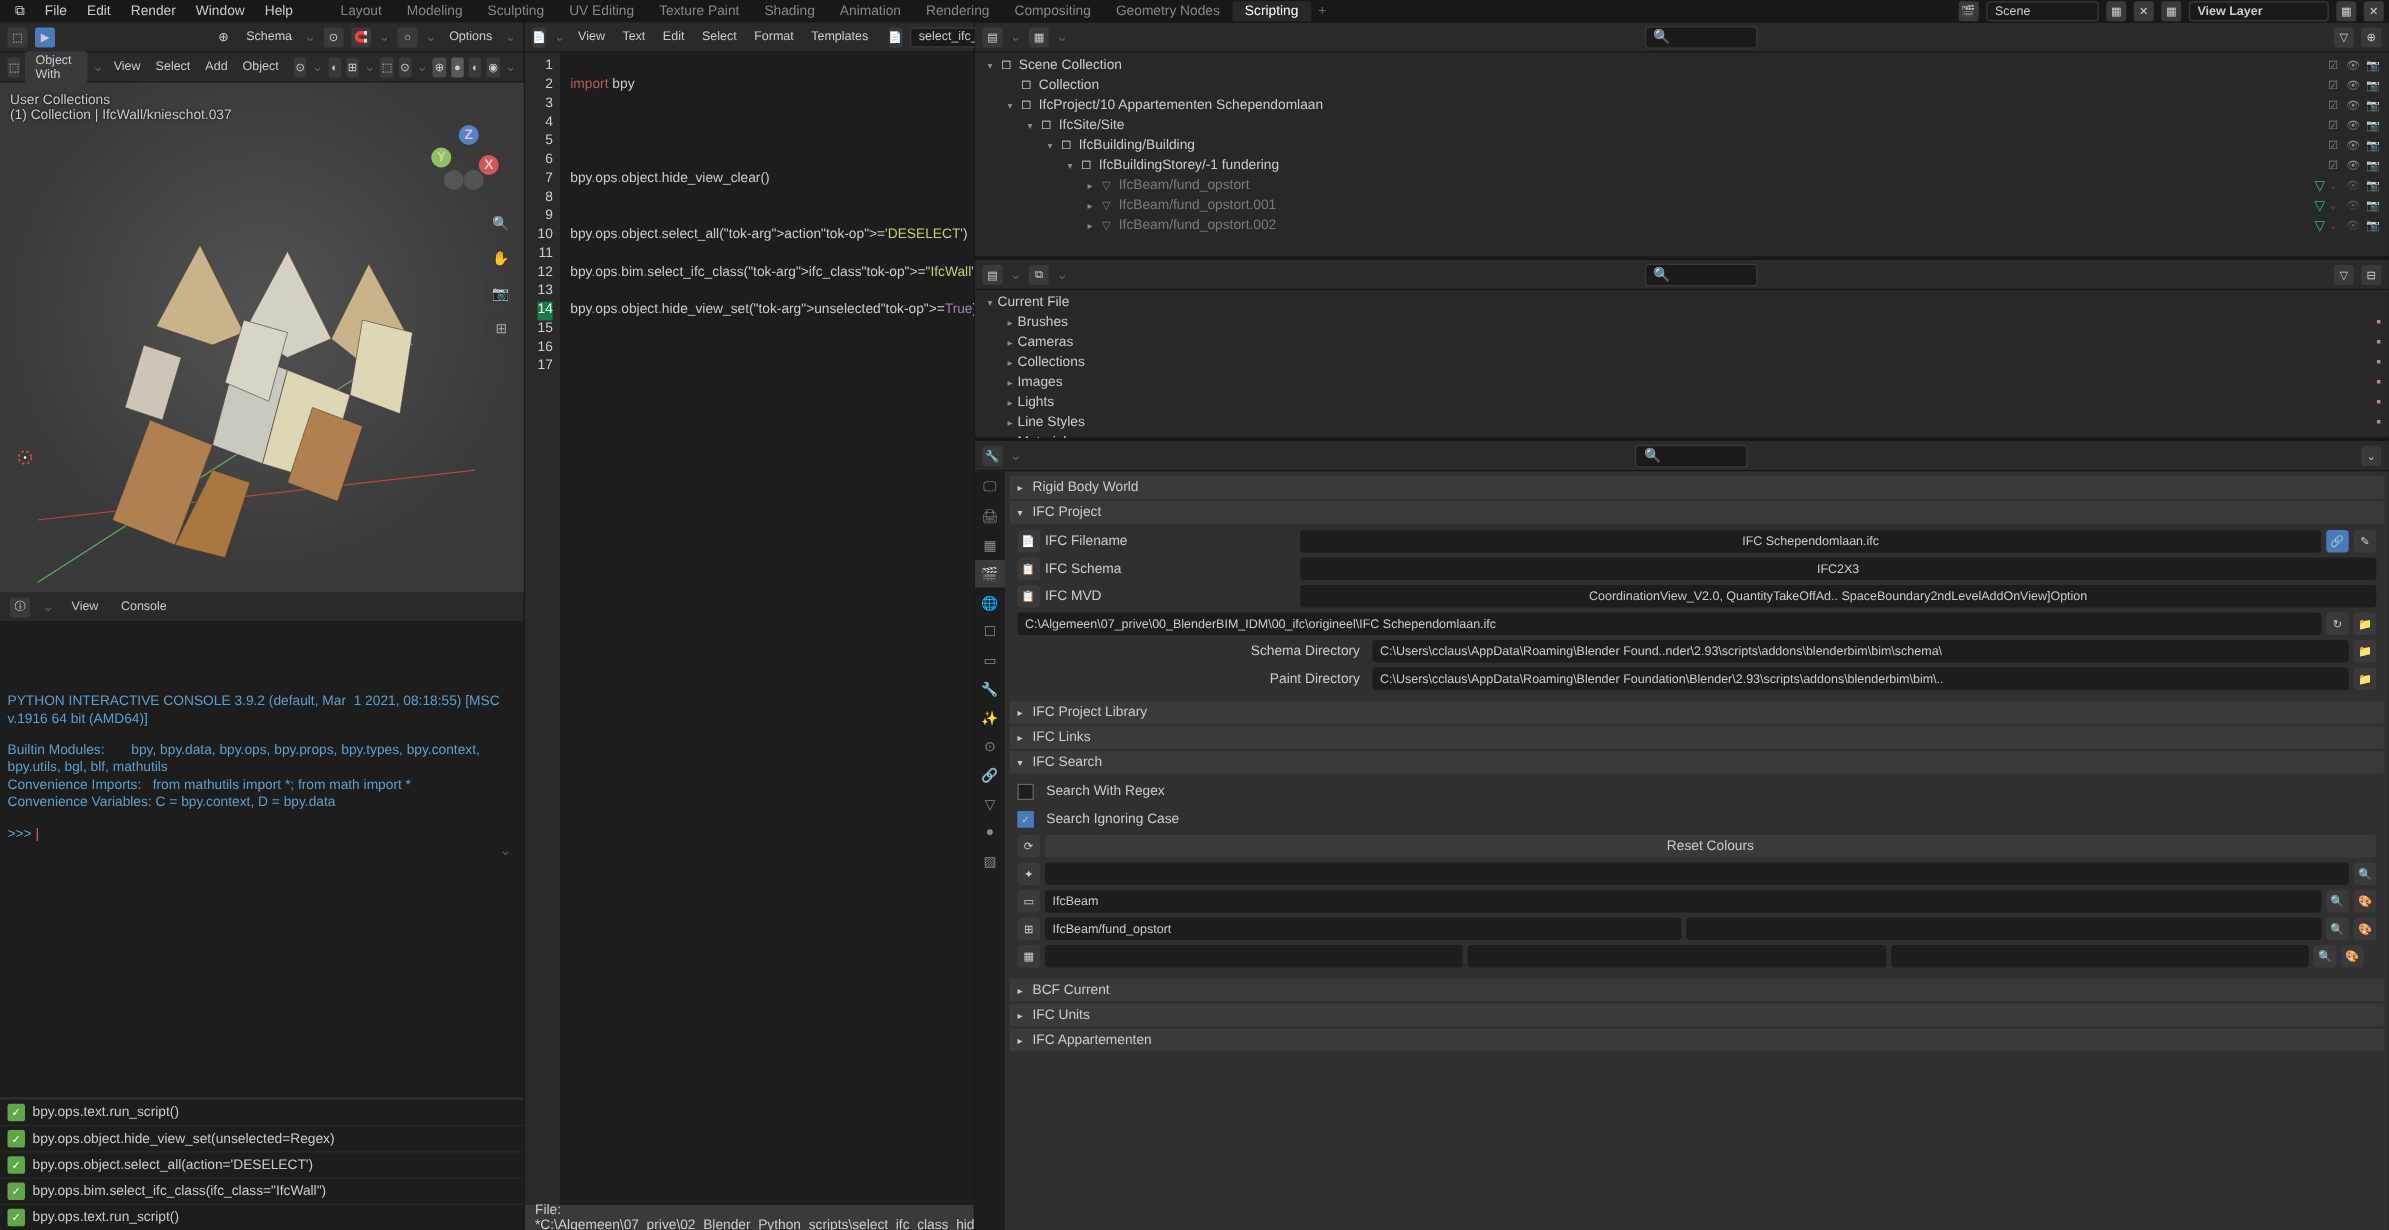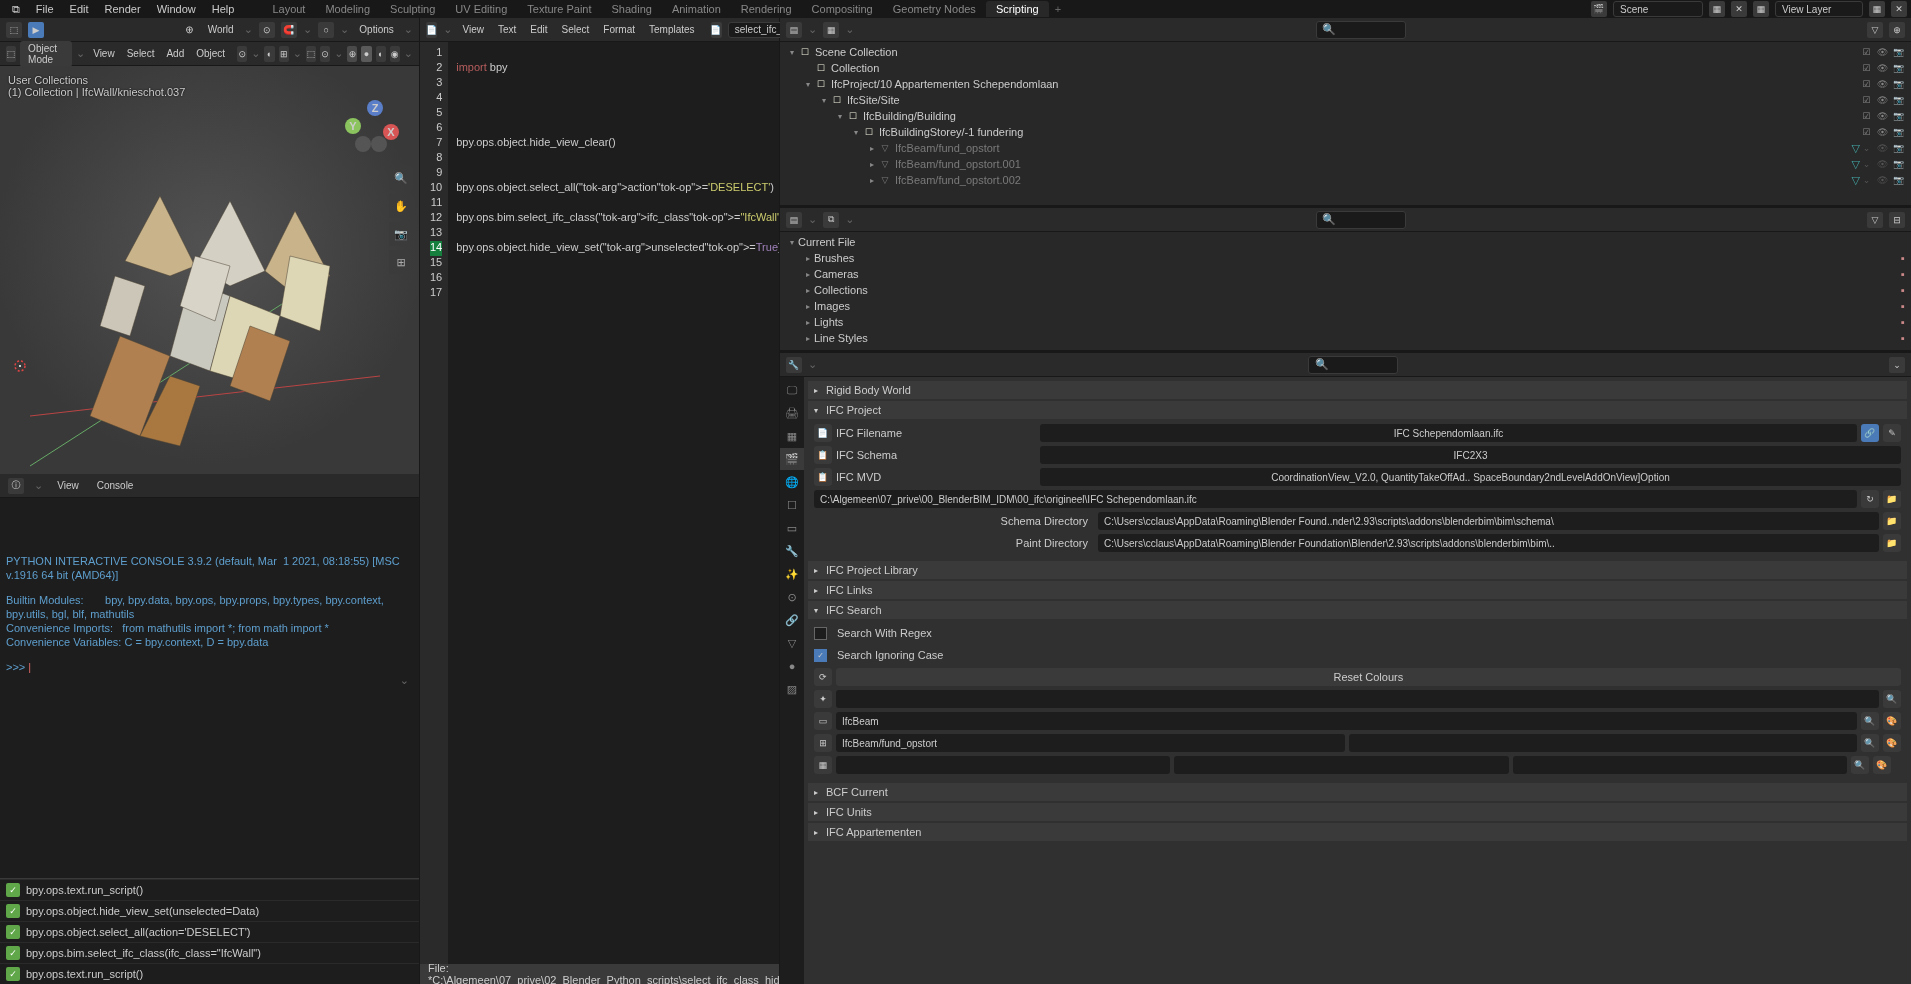--- a/index.html
+++ b/index.html
@@ -104,47 +104,47 @@
     <span class="ws-tab">Geometry Nodes</span>
     <span class="ws-tab active">Scripting</span>
     <span class="ws-add">+</span>
   </div>
   <div class="top-right">
     <span class="icon-btn">🎬</span>
     <input class="scene-input" value="Scene" style="">
     <span class="icon-btn">▦</span>
     <span class="icon-btn">✕</span>
     <span class="icon-btn">▦</span>
-    <input class="scene-input" style="width: 88px;" value="View Layer">
+    <input class="scene-input" style="width: 112px; font-weight: bold;" value="View Layer">
     <span class="icon-btn">▦</span>
     <span class="icon-btn">✕</span>
   </div>
 </div>
 
 <div class="main-layout">
 
 <div class="viewport-area">
   <div class="editor-header">
     <span class="icon-btn">⬚</span>
     <span class="icon-btn" style="background:#4a7ab8">▶</span>
     <span style="flex:1"></span>
     <span class="eh-txt">⊕</span>
-    <span class="eh-drop">World</span>
+    <span class="eh-drop">Schema</span>
     <span style="color:#666">⌄</span>
     <span class="icon-btn">⊙</span>
     <span class="icon-btn">🧲</span>
     <span style="color:#666">⌄</span>
     <span class="icon-btn">○</span>
     <span style="color:#666">⌄</span>
     <span class="eh-drop">Options</span>
     <span style="color:#666">⌄</span>
   </div>
   <div class="viewport-toolbar">
     <span class="icon-btn">⬚</span>
-    <span class="vtb-mode">Object Mode</span>
+    <span class="vtb-mode">Object With</span>
     <span style="color:#666">⌄</span>
     <span class="eh-txt">View</span>
     <span class="eh-txt">Select</span>
     <span class="eh-txt">Add</span>
     <span class="eh-txt">Object</span>
     <span style="flex:1"></span>
     <span class="icon-btn">⊙</span>
     <span style="color:#666">⌄</span>
     <span class="icon-btn">◐</span>
     <span class="icon-btn">⊞</span>
@@ -224,21 +224,21 @@
       <div class="con-line"><span class="con-prompt">&gt;&gt;&gt; </span><span style="color:#d66">|</span></div>
       <div style="text-align:right;color:#666;padding-right:4px">⌄</div>
     </div>
     <div class="reports">
       <div class="report-line">
             <span class="report-check">✓</span>
             <span>bpy.ops.text.run_script()</span>
           </div>
       <div class="report-line">
             <span class="report-check">✓</span>
-            <span>bpy.ops.object.hide_view_set(unselected=Data)</span>
+            <span>bpy.ops.object.hide_view_set(unselected=Regex)</span>
           </div>
       <div class="report-line">
             <span class="report-check">✓</span>
             <span>bpy.ops.object.select_all(action='DESELECT')</span>
           </div>
       <div class="report-line">
             <span class="report-check">✓</span>
             <span>bpy.ops.bim.select_ifc_class(ifc_class="IfcWall")</span>
           </div>
       <div class="report-line">

